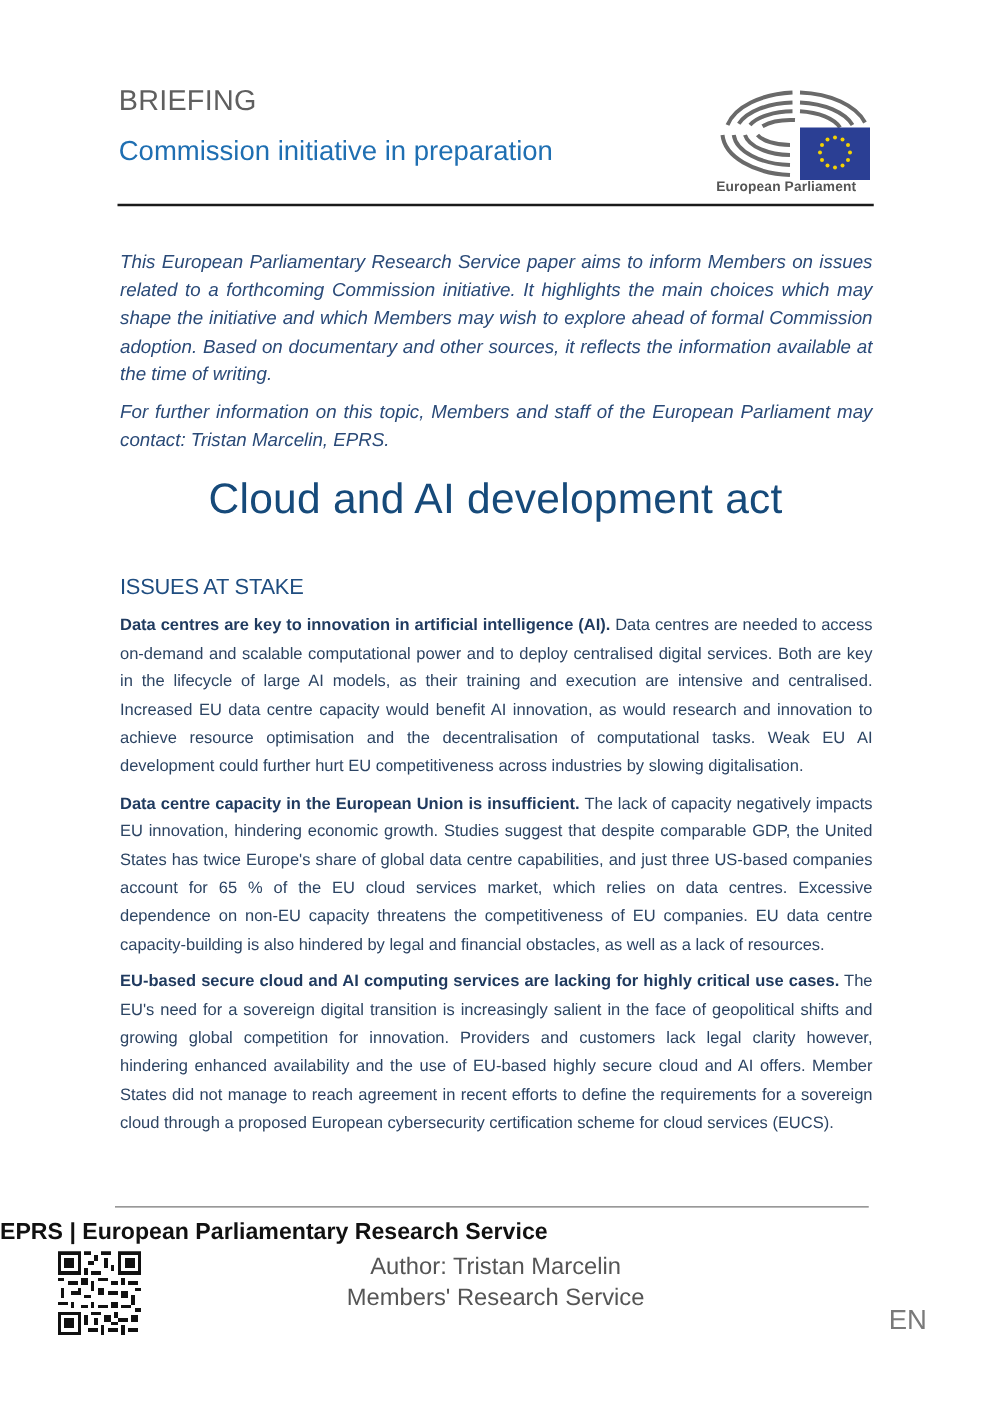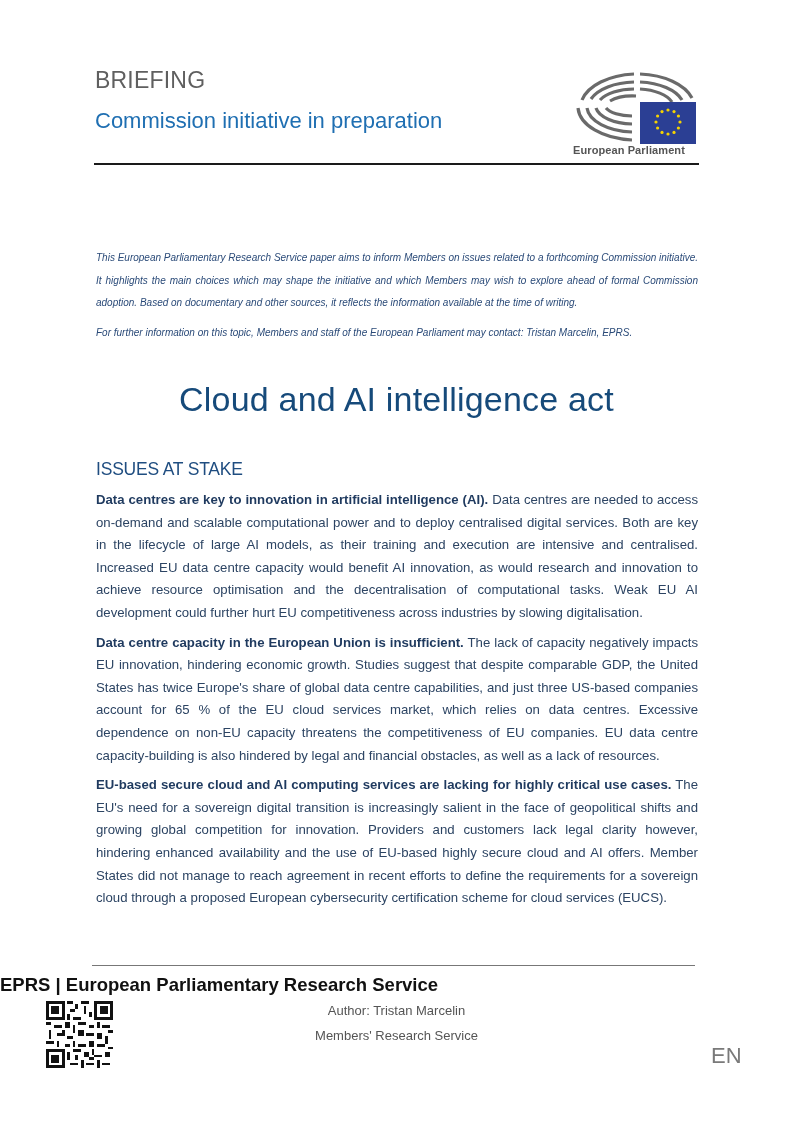--- a/index.html
+++ b/index.html
@@ -10,37 +10,37 @@
 
     
     .briefing { position: absolute; left: 95px; top: 67px; font-size: 23px; color: #5f5f5f; letter-spacing: 0.2px; }
     .subtitle { position: absolute; left: 95px; top: 108px; font-size: 22px; color: #1f6fb2; }
     .header-rule { position: absolute; left: 94px; top: 163px; width: 605px; height: 1.5px; background: #1a1a1a; }
 
     .logo { position: absolute; left: 574px; top: 70px; width: 124px; height: 90px; }
     .logo-caption { position: absolute; left: 573px; top: 144px; width: 126px; font-size: 11px; color: #555; font-weight: bold; text-align: left; letter-spacing: 0.1px; }
 
     
-    .intro { position: absolute; left: 96px; top: 199px; width: 602px; font-style: italic; font-size: 10px; line-height: 22.6px; color: #2a4a78; text-align: justify; margin-top: 48px; }
+    .intro { position: absolute; left: 96px; top: 199px; width: 602px; font-style: italic; font-size: 15px; line-height: 22.6px; color: #2a4a78; text-align: justify; }
     .intro p { margin-bottom: 7px; }
 
     
     .doc-title { position: absolute; left: 0; top: 380px; width: 793px; text-align: center; font-size: 34px; color: #164a7a; letter-spacing: 0.2px; }
 
     
     .section-heading { position: absolute; left: 96px; top: 459px; font-size: 17.5px; color: #1f4d80; letter-spacing: -0.2px; }
 
     .body { position: absolute; left: 96px; top: 489px; width: 602px; font-size: 13.2px; line-height: 22.6px; color: #2c4463; text-align: justify; }
     .body p { margin-bottom: 7px; }
     .body .lead { font-weight: bold; color: #1f3a5f; }
 
     
     .footer-rule { position: absolute; left: 92px; top: 965px; width: 603px; height: 1px; background: #777; }
     .footer-org { position: absolute; left: 0; top: 974px; width: 793px; text-align: left; font-size: 18.5px; font-weight: bold; color: #111; }
-    .footer-line { position: absolute; left: 0; width: 793px; text-align: center; font-size: 13px; color: #555; }
+    .footer-line { position: absolute; left: 0; width: 793px; text-align: center; font-size: 19px; color: #555; }
     .qr { position: absolute; left: 46px; top: 1001px; width: 67px; height: 67px; }
     .lang { position: absolute; left: 711px; top: 1043px; font-size: 22px; color: #7a7a7a; }
   </style>
 </head>
 <body>
 
 <div class="page">
 
   <div class="briefing">BRIEFING</div>
   <div class="subtitle">Commission initiative in preparation</div>
@@ -78,21 +78,21 @@
     </svg>
   </div>
   <div class="logo-caption">European Parliament</div>
   <div class="header-rule"></div>
 
   <div class="intro">
     <p>This European Parliamentary Research Service paper aims to inform Members on issues related to a forthcoming Commission initiative. It highlights the main choices which may shape the initiative and which Members may wish to explore ahead of formal Commission adoption. Based on documentary and other sources, it reflects the information available at the time of writing.</p>
     <p>For further information on this topic, Members and staff of the European Parliament may contact: Tristan Marcelin, EPRS.</p>
   </div>
 
-  <h1 class="doc-title" style="font-weight:normal;">Cloud and AI intelligence act</h1>
+  <h1 class="doc-title" style="font-weight:normal;">Cloud and AI development act</h1>
 
   <h2 class="section-heading" style="font-weight:normal;">ISSUES AT STAKE</h2>
 
   <div class="body">
     <p><span class="lead">Data centres are key to innovation in artificial intelligence (AI).</span><span> Data centres are needed to access on-demand and scalable computational power and to deploy centralised digital services. Both are key in the lifecycle of large AI models, as their training and execution are intensive and centralised. Increased EU data centre capacity would benefit AI innovation, as would research and innovation to achieve resource optimisation and the decentralisation of computational tasks. Weak EU AI development could further hurt EU competitiveness across industries by slowing digitalisation.</span></p>
     <p><span class="lead">Data centre capacity in the European Union is insufficient.</span><span> The lack of capacity negatively impacts EU innovation, hindering economic growth. Studies suggest that despite comparable GDP, the United States has twice Europe's share of global data centre capabilities, and just three US-based companies account for 65 % of the EU cloud services market, which relies on data centres. Excessive dependence on non-EU capacity threatens the competitiveness of EU companies. EU data centre capacity-building is also hindered by legal and financial obstacles, as well as a lack of resources.</span></p>
     <p><span class="lead">EU-based secure cloud and AI computing services are lacking for highly critical use cases.</span><span> The EU's need for a sovereign digital transition is increasingly salient in the face of geopolitical shifts and growing global competition for innovation. Providers and customers lack legal clarity however, hindering enhanced availability and the use of EU-based highly secure cloud and AI offers. Member States did not manage to reach agreement in recent efforts to define the requirements for a sovereign cloud through a proposed European cybersecurity certification scheme for cloud services (EUCS).</span></p>
   </div>
 
   <div class="footer-rule"></div>

